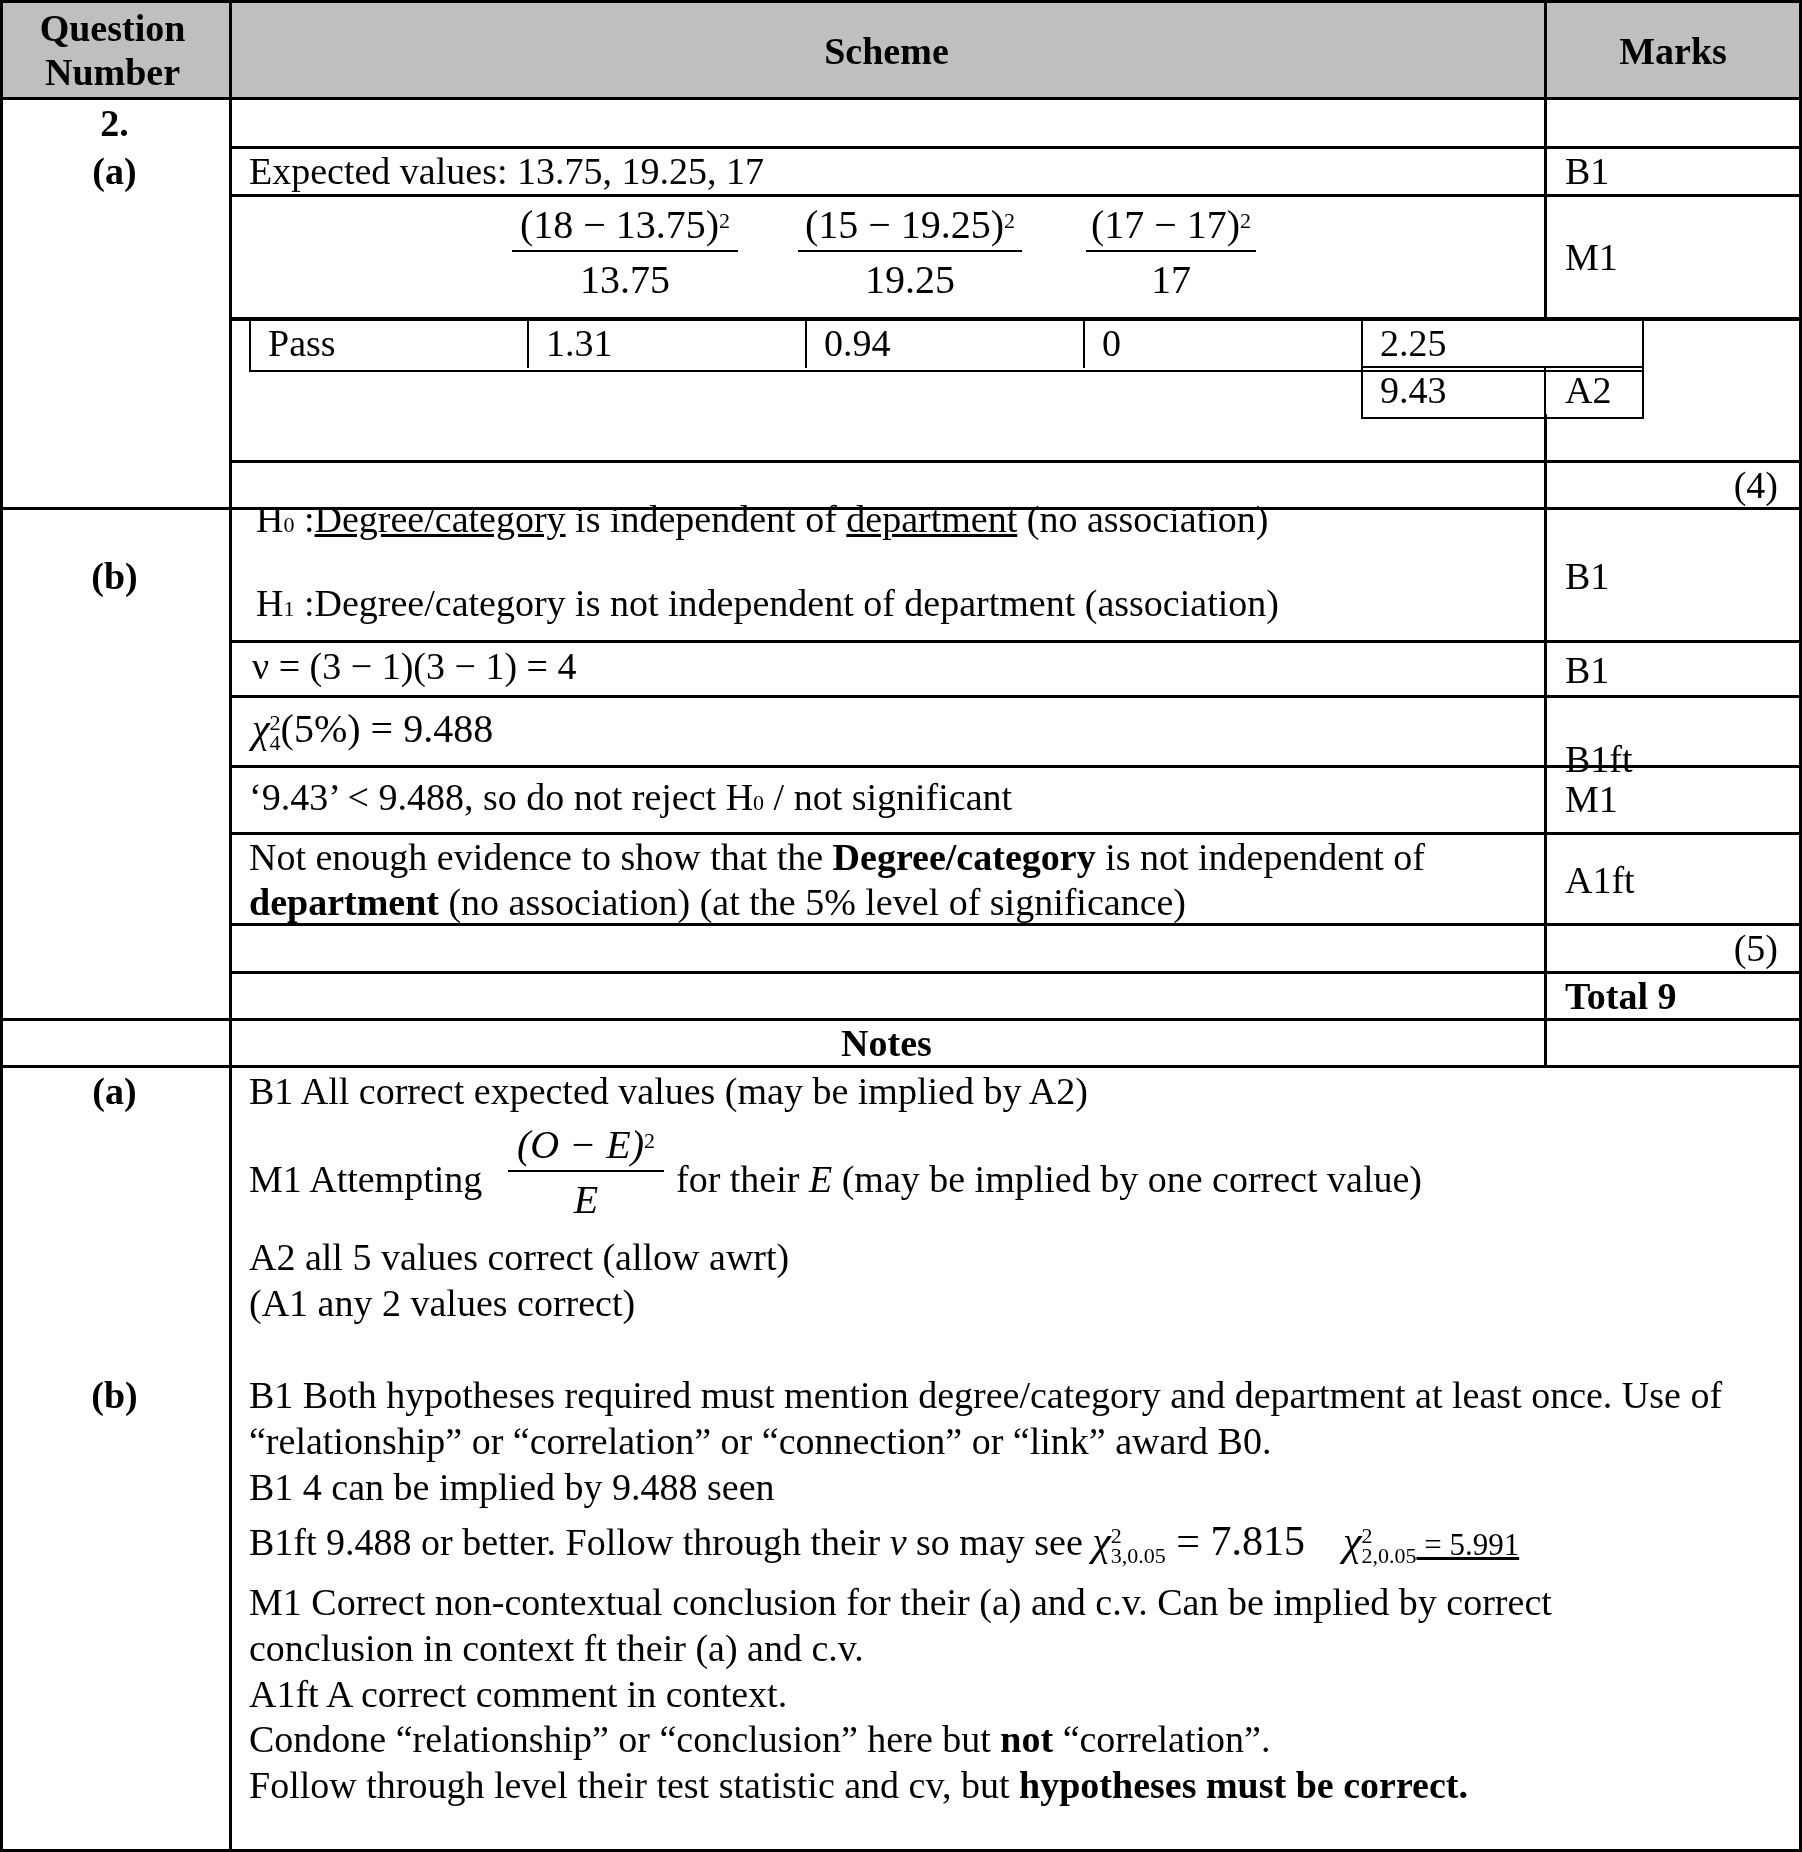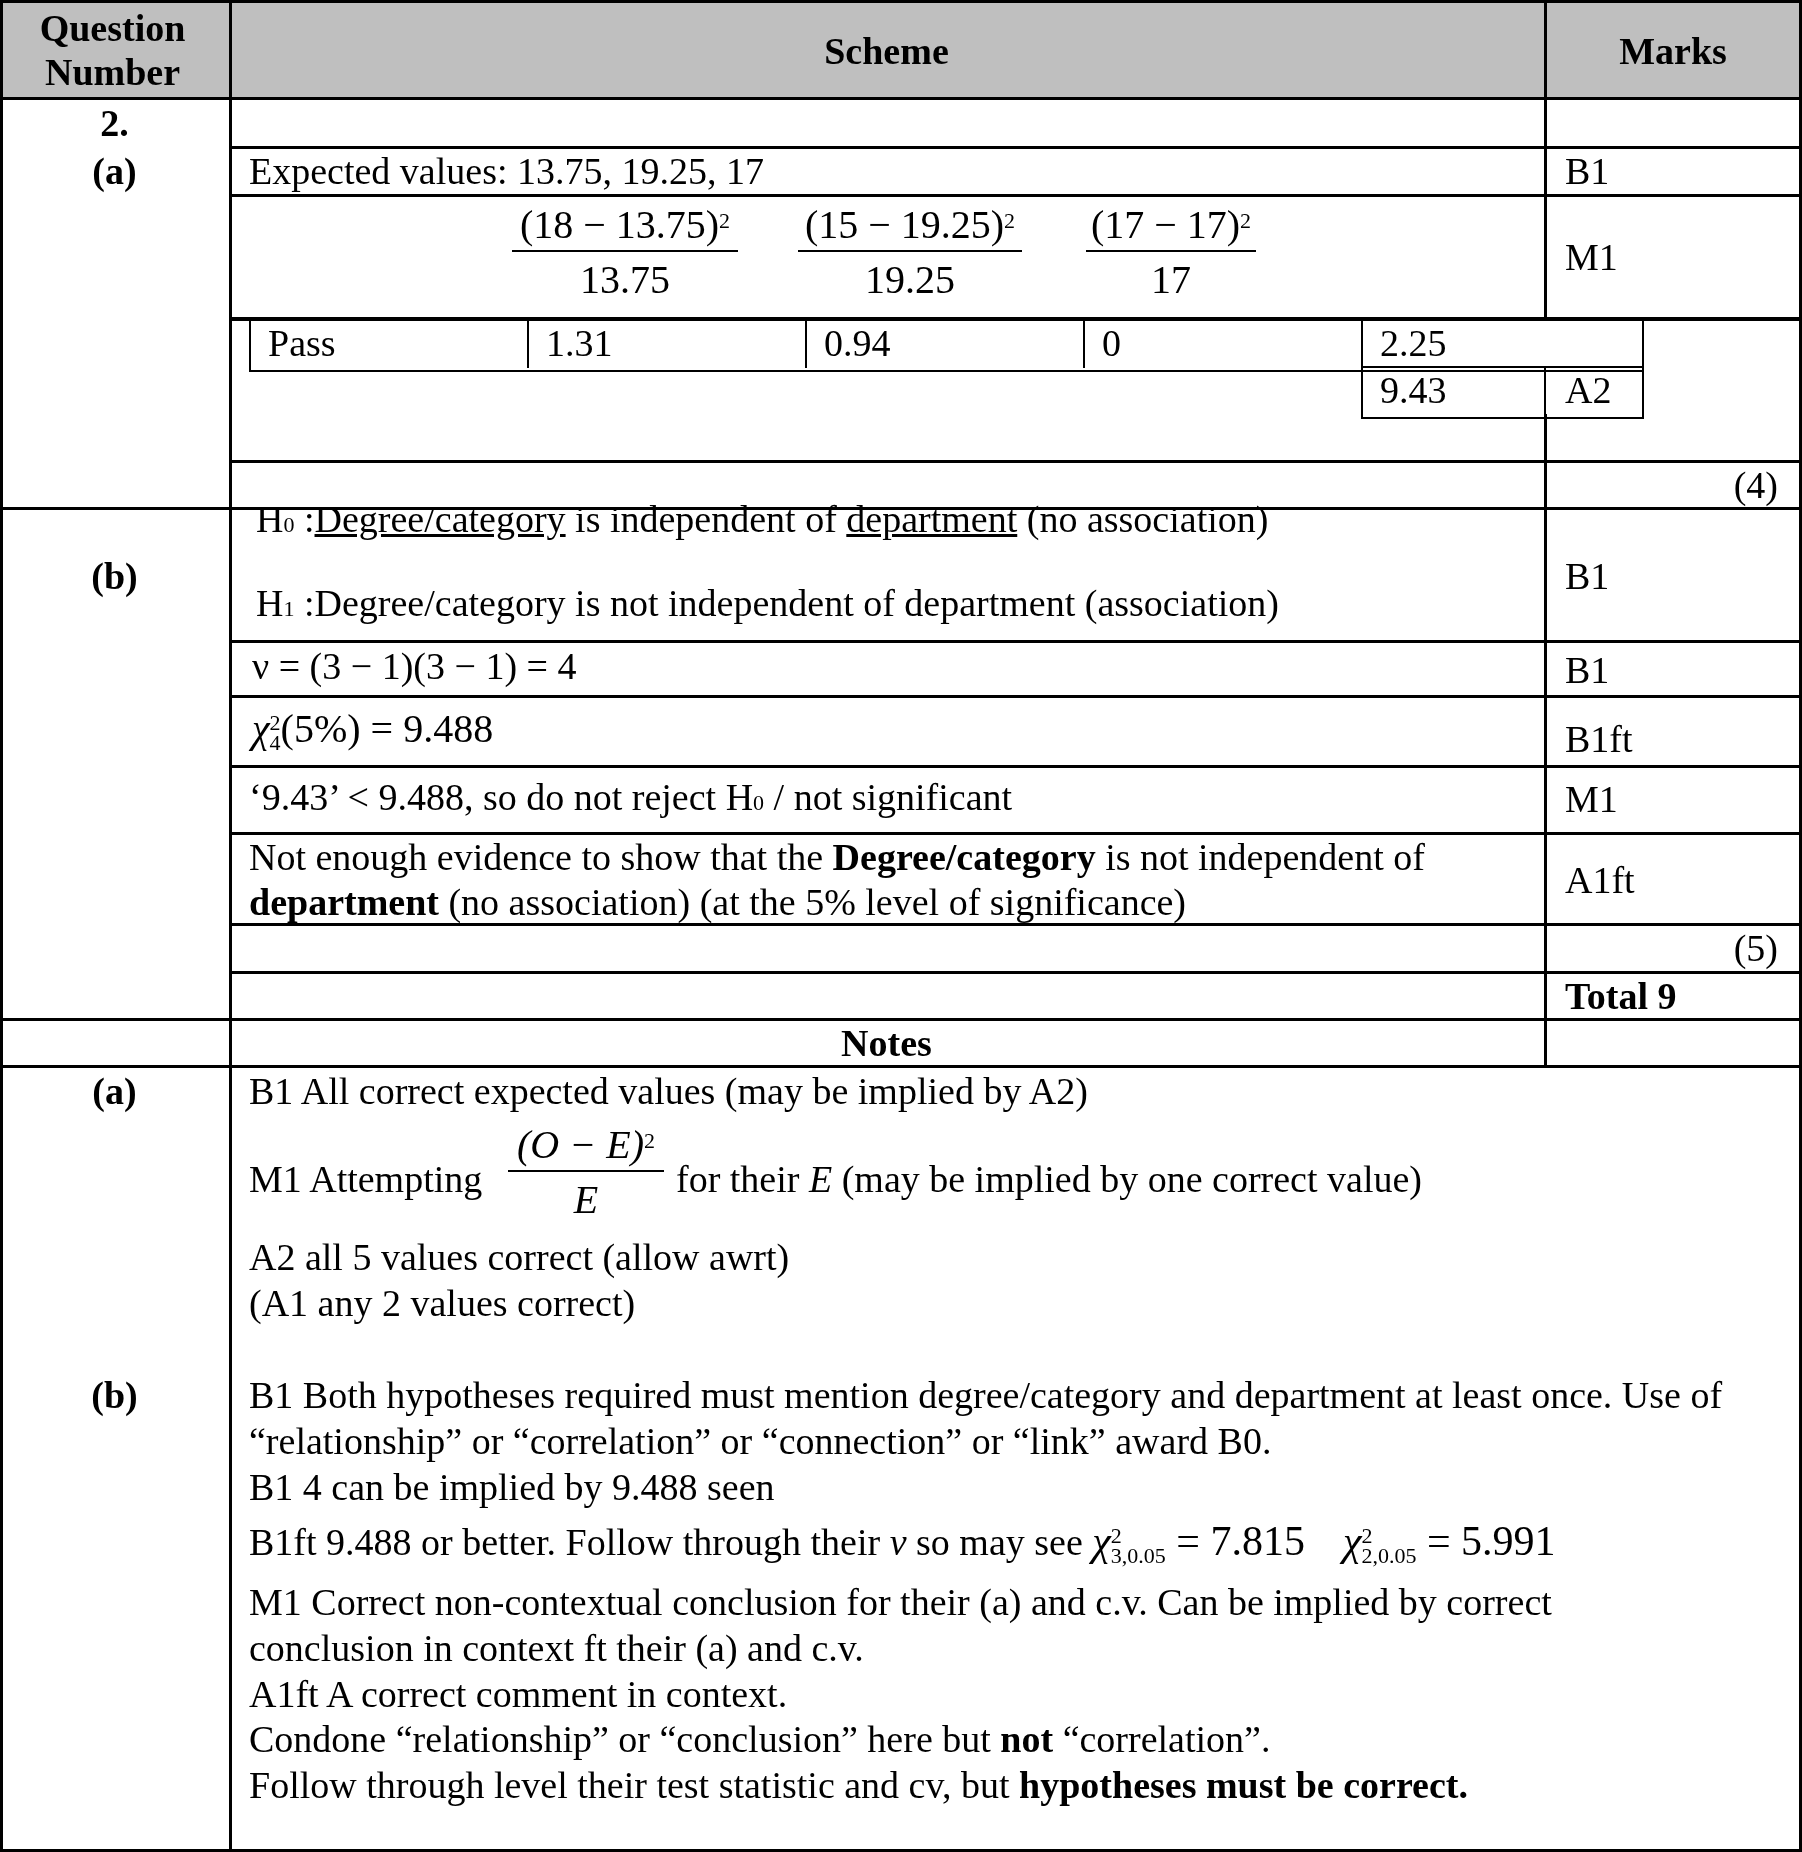--- a/index.html
+++ b/index.html
@@ -108,21 +108,21 @@
 
 <div class="t" style="left:252px;top:643px;">ν = (3 − 1)(3 − 1) = 4</div>
 <div class="t" style="left:1565px;top:647px;">B1</div>
 
 <div class="t" style="left:252px;top:706px;font-size:40px;">
   <span class="it">χ</span><span style="display:inline-flex;flex-direction:column;font-size:22px;line-height:20px;vertical-align:middle;">
       <span>2</span>
       <span>4</span>
     </span><span>(5%) = 9.488</span>
 </div>
-<div class="t" style="left:1565px;top:716px;text-align:right;">B1ft</div>
+<div class="t" style="left:1565px;top:736px;text-align:right;">B1ft</div>
 
 <div class="t" style="left:249px;top:774px;">
   <span>‘9.43’ &lt; 9.488, so do not reject H</span><sub class="s">0</sub><span> / not significant</span>
 </div>
 <div class="t" style="left:1565px;top:776px;">M1</div>
 
 <div class="t" style="left:249px;top:834px;">
   <span>Not enough evidence to show that the </span><span class="b">Degree/category</span><span> is not independent of</span>
 </div>
 <div class="t" style="left:249px;top:879px;">
@@ -157,21 +157,21 @@
 <div class="t" style="left:249px;top:1464px;">B1 4 can be implied by 9.488 seen</div>
 <div class="t" style="left:249px;top:1518px;">
   <span>B1ft  9.488 or better. Follow through their </span><span class="it">ν</span><span> so may see </span>
   <span class="it" style="font-size:42px;">χ</span><span style="display:inline-flex;flex-direction:column;font-size:22px;line-height:20px;vertical-align:middle;">
       <span>2</span>
       <span>3,0.05</span>
     </span><span style="font-size:42px;"> = 7.815</span>
   &nbsp;&nbsp;&nbsp;<span class="it" style="font-size:42px;">χ</span><span style="display:inline-flex;flex-direction:column;font-size:22px;line-height:20px;vertical-align:middle;">
       <span>2</span>
       <span>2,0.05</span>
-    </span><span style="font-size:42px;"> = 5.991</span>
+    </span><span style="font-size:31px;text-decoration:underline;"> = 5.991</span>
 </div>
 <div class="t" style="left:249px;top:1579px;">M1   Correct non-contextual conclusion for their (a) and c.v. Can be implied by correct</div>
 <div class="t" style="left:249px;top:1625px;">conclusion in context ft their (a) and c.v.</div>
 <div class="t" style="left:249px;top:1671px;">A1ft   A correct comment in context.</div>
 <div class="t" style="left:249px;top:1716px;">
   <span>Condone “relationship” or “conclusion” here but </span><span class="b">not</span><span> “correlation”.</span>
 </div>
 <div class="t" style="left:249px;top:1762px;">
   <span>Follow through level their test statistic and cv, but </span><span class="b">hypotheses must be correct.</span>
 </div>

